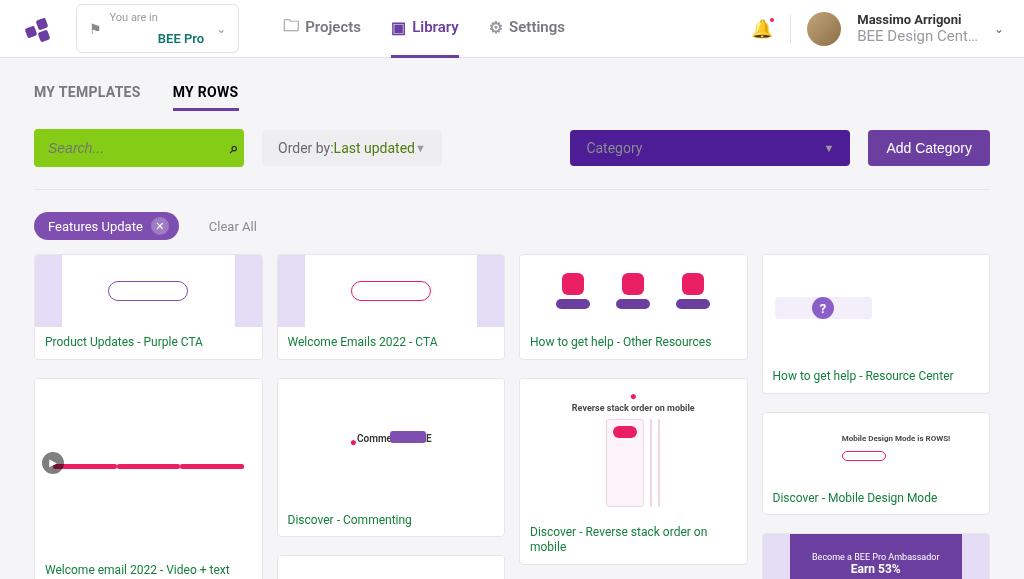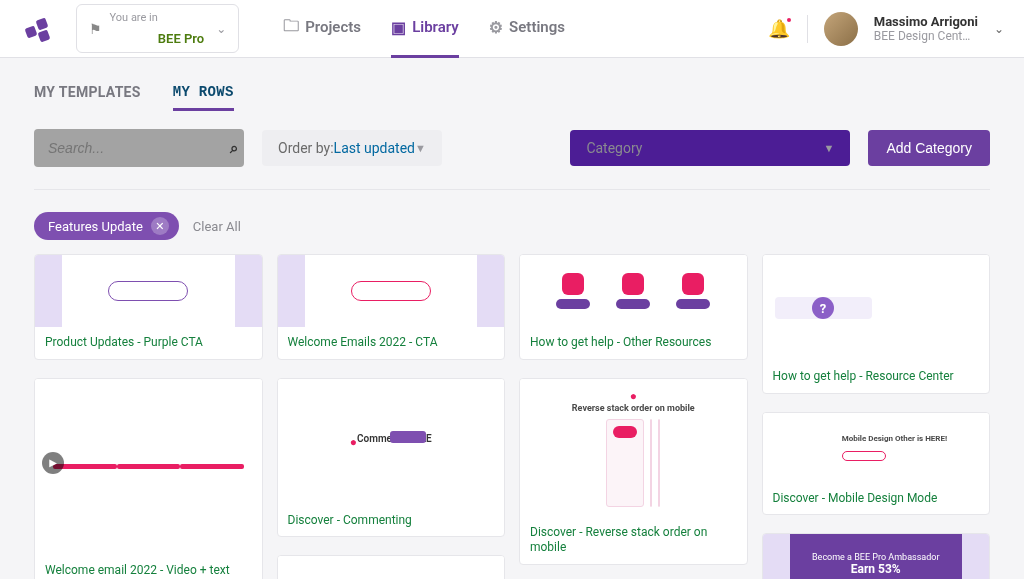--- a/index.html
+++ b/index.html
@@ -5,60 +5,60 @@
 * { box-sizing: border-box; margin: 0; padding: 0; }
 body { font-family: -apple-system, BlinkMacSystemFont, "Segoe UI", Roboto, sans-serif; background: #f5f5f7; color: #4a4a4a; width: 1024px; height: 579px; overflow: hidden; }
 
 
 .topbar { background: #fff; border-bottom: 1px solid #e1e1e6; height: 58px; display: flex; align-items: center; padding: 0 20px; gap: 20px; }
 .logo { width: 36px; height: 36px; display: flex; align-items: center; justify-content: center; }
 .brand-switch { border: 1px solid #e0e0e5; border-radius: 6px; padding: 6px 12px; display: flex; align-items: center; cursor: pointer; min-width: 140px; }
 .brand-flag { color: #888; margin-right: 8px; font-size: 14px; }
 .brand-text { display: flex; line-height: 1.2; }
 .brand-label { font-size: 11px; color: #9a9aa0; }
-.brand-name { font-size: 13px; font-weight: 600; color: #4d7c0f; margin-top: 20px; }
+.brand-name { font-size: 13px; font-weight: 600; color: #0f766e; margin-top: 20px; }
 .brand-caret { margin-left: 12px; color: #9a9aa0; font-size: 12px; }
 
 .nav { display: flex; gap: 30px; margin-left: 24px; }
 .nav-item { display: flex; align-items: center; gap: 6px; font-size: 15px; font-weight: 600; color: #787880; cursor: pointer; height: 58px; border-bottom: 3px solid transparent; }
 .nav-item.active { color: #6b3fa0; border-bottom-color: #6b3fa0; }
 .nav-icon { color: #9a9aa0; font-size: 16px; }
 .nav-item.active .nav-icon { color: #6b3fa0; }
 
 .user-area { margin-left: auto; display: flex; align-items: center; gap: 16px; }
 .bell { position: relative; color: #9a9aa0; font-size: 18px; cursor: pointer; }
 .bell-dot { position: absolute; top: -2px; right: -2px; width: 8px; height: 8px; background: #e91e63; border-radius: 50%; border: 2px solid #fff; }
 .divider { width: 1px; height: 28px; background: #e0e0e5; }
 .avatar { width: 34px; height: 34px; border-radius: 50%; background: linear-gradient(135deg,#c4a57a,#8b6f47); }
 .user-info { display: flex; flex-direction: column; line-height: 1.2; }
 .user-name { font-size: 13px; font-weight: 700; color: #333; }
-.user-org { font-size: 12px; color: #9a9aa0; }
+.user-org { font-size: 15px; color: #9a9aa0; }
 .user-caret { color: #6a6a6a; font-size: 12px; cursor: pointer; }
 
 
 .page { padding: 18px 34px; }
 .tabs { display: flex; gap: 32px; border-bottom: 0; margin-bottom: 18px; }
 .tab { font-size: 14px; font-weight: 700; color: #787880; padding: 8px 0; cursor: pointer; border-bottom: 3px solid transparent; letter-spacing: 0.3px; }
-.tab.active { color: #0c4a6e; border-bottom-color: #6b3fa0; font-family: Liberation Mono, monospace; }
+.tab.active { color: #000000; border-bottom-color: #6b3fa0; }
 
 .controls { display: flex; gap: 18px; margin-bottom: 22px; align-items: center; border-bottom: 1px solid #e6e6ea; padding-bottom: 22px; }
-.search-box { background: #a3a3a3; border-radius: 4px; display: flex; align-items: center; padding: 10px 14px; width: 210px; }
+.search-box { background: #84cc16; border-radius: 4px; display: flex; align-items: center; padding: 10px 14px; width: 210px; }
 .search-input { background: transparent; border: none; outline: none; flex: 1; font-size: 14px; color: #4a4a4a; font-style: italic; }
 .search-icon { color: #333; font-size: 15px; font-weight: bold; }
 .orderby { background: #eeeef1; border-radius: 4px; padding: 10px 16px; display: flex; align-items: center; gap: 0; font-size: 14px; color: #6a6a6a; cursor: pointer; }
-.orderby-value { color: #0369a1; }
+.orderby-value { color: #4d7c0f; }
 .orderby-caret { color: #9a9aa0; font-size: 11px; }
 .spacer { flex: 1; }
 .category-select { background: #4c1d95; border-radius: 4px; padding: 10px 16px; width: 280px; display: flex; align-items: center; justify-content: space-between; font-size: 14px; color: #8a8a90; cursor: pointer; gap: 24px; }
 .add-cat-btn { background: #6b3fa0; color: #fff; border: none; border-radius: 4px; padding: 10px 18px; font-size: 14px; font-weight: 500; cursor: pointer; }
 
 .chips { display: flex; align-items: center; gap: 14px; margin-bottom: 14px; }
 .chip { background: #7e4fb0; color: #fff; border-radius: 16px; padding: 5px 10px 5px 14px; display: flex; align-items: center; gap: 8px; font-size: 13px; cursor: pointer; }
 .chip-close { width: 18px; height: 18px; border-radius: 50%; background: rgba(255,255,255,0.25); display: flex; align-items: center; justify-content: center; font-size: 11px; }
-.clear-all { color: #8a8a90; font-size: 13px; cursor: pointer; }
+.clear-all { color: #8a8a90; font-size: 13px; cursor: pointer; margin-left: 16px; }
 
 
 .grid { column-count: 4; column-gap: 14px; }
 .card { display: inline-block; width: 100%; background: #fff; border: 1px solid #e6e6ea; border-radius: 4px; margin-bottom: 14px; overflow: hidden; break-inside: avoid; cursor: pointer; }
 .card-thumb { width: 100%; background: #fafafc; display: flex; align-items: center; justify-content: center; position: relative; }
 .card-title { padding: 8px 10px; font-size: 12px; color: #15803d; line-height: 1.3; }
 
 
 .th1 { height: 72px; background: linear-gradient(to right, #e4dcf5 0%, #e4dcf5 12%, #fff 12%, #fff 88%, #e4dcf5 88%); }
 .th1::after { content: ""; position: absolute; top: 50%; left: 50%; transform: translate(-50%,-50%); width: 78px; height: 18px; border: 1.5px solid #7e4fb0; border-radius: 10px; }
@@ -260,21 +260,21 @@
           </div>
         <div class="right"></div>
       </div>
       <div class="card-title">How to get help - Resource Center</div>
     </div>
 
     <div class="card">
       <div class="card-thumb th8">
         <div class="l"></div>
         <div class="r">
-          <div class="t">Mobile Design Other is HERE!</div>
+          <div class="t">Mobile Design Mode is ROWS!</div>
           <div class="btn"></div>
         </div>
       </div>
       <div class="card-title">Discover - Mobile Design Mode</div>
     </div>
 
     <div class="card">
       <div class="card-thumb th9">
         <div>Become a BEE Pro Ambassador</div>
         <div style="font-size:12px;font-weight:700;">Earn 53%</div>

